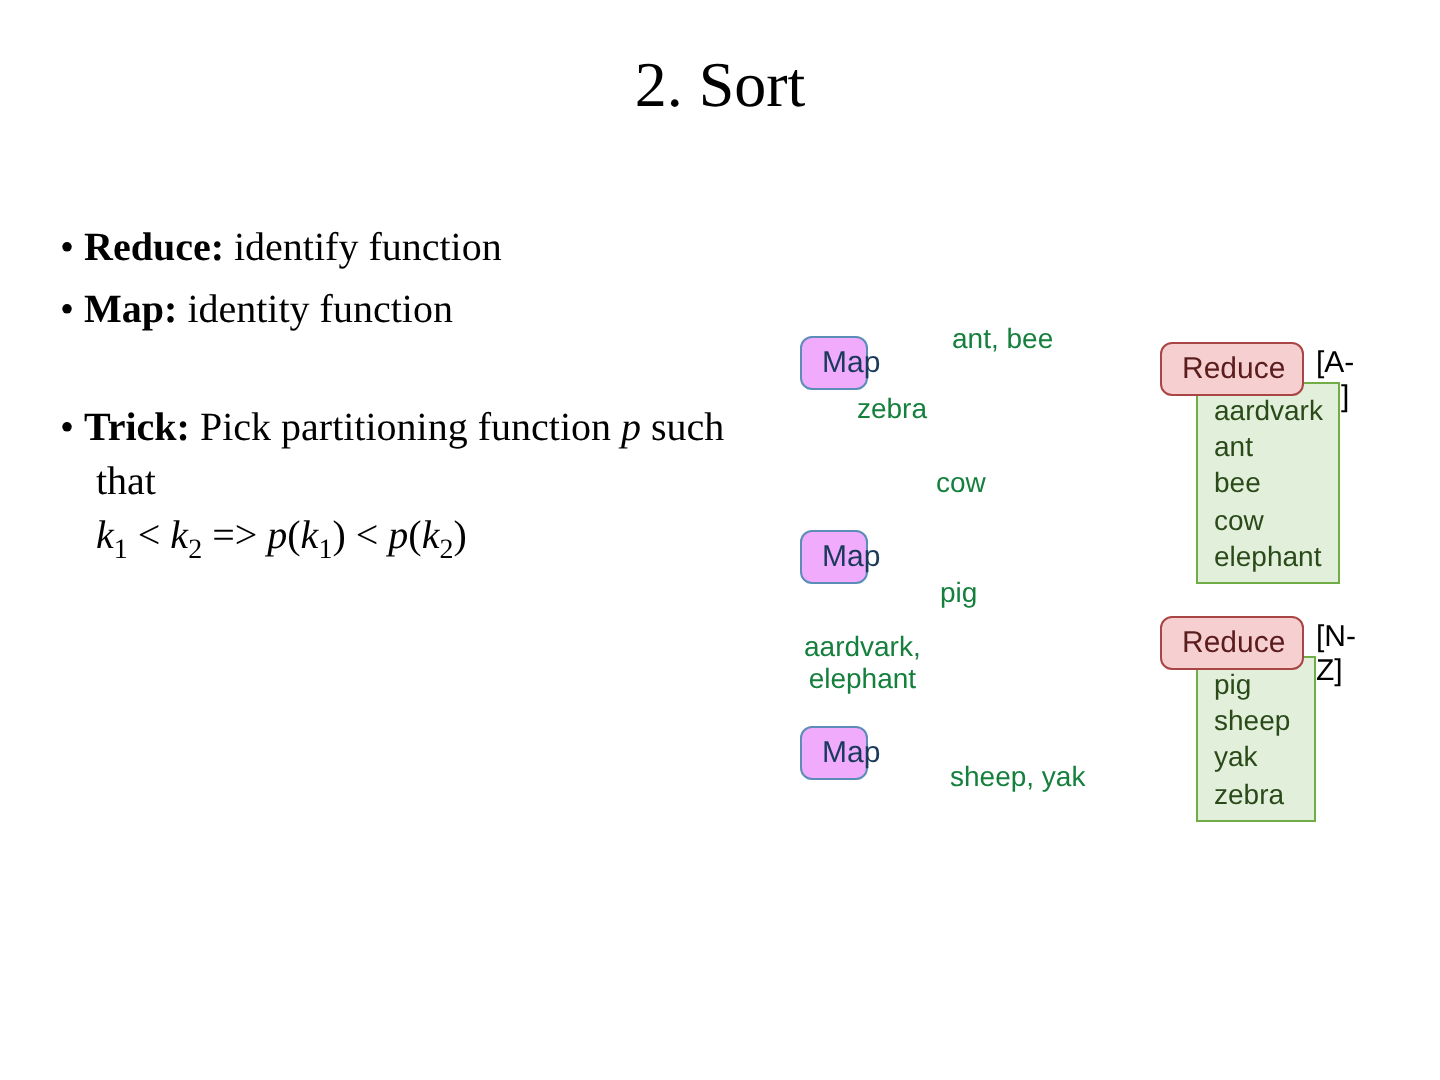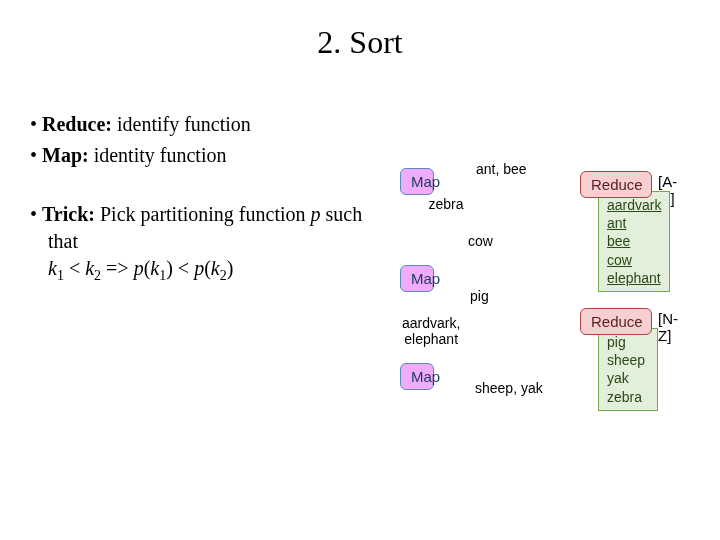--- a/index.html
+++ b/index.html
@@ -71,21 +71,21 @@
     border: 1px solid #70ad47;
     padding: 4px 8px;
     font-size: 14px;
     line-height: 1.3;
     color: #2a4a1a;
     z-index: 0;
   }
   .label {
     position: absolute;
     font-size: 14px;
-    color: #000000;
+    color: #15803d;
   }
   .range {
     position: absolute;
     font-size: 15px;
     color: #000;
   }
   .zebra { text-align: center; }
 </style>
 </head>
 <body>
@@ -121,21 +121,21 @@
     <div class="label" style="left:22px; top:232px; white-space:pre; text-align:center;">aardvark,
 elephant</div>
     <div class="label" style="left:95px; top:285px;margin-top:12px;">sheep, yak</div>
 
     <div class="node reduce-node" style="left:200px; top:88px; z-index:2;">Reduce</div>
     <div class="node reduce-node" style="left:200px; top:225px; z-index:2;">Reduce</div>
 
     <div class="range" style="left:278px; top:90px;">[A-M]</div>
     <div class="range" style="left:278px; top:227px;">[N-Z]</div>
 
-    <div class="out-box" style="left:218px; top:108px; width:72px;text-decoration:underline;">
+    <div class="out-box" style="left:218px; top:108px; width:72px;">
       <div>aardvark</div>
       <div>ant</div>
       <div>bee</div>
       <div>cow</div>
       <div>elephant</div>
     </div>
     <div class="out-box" style="left:218px; top:245px; width:60px;">
       <div>pig</div>
       <div>sheep</div>
       <div>yak</div>

